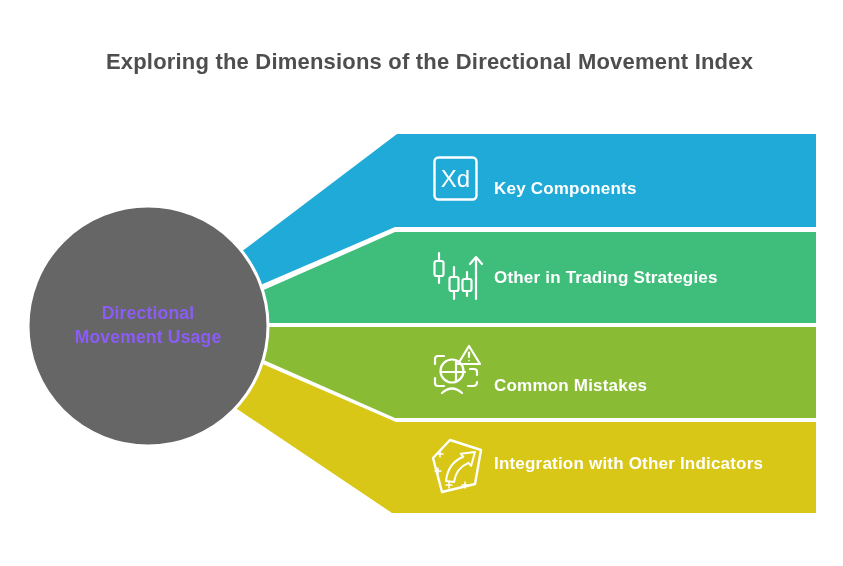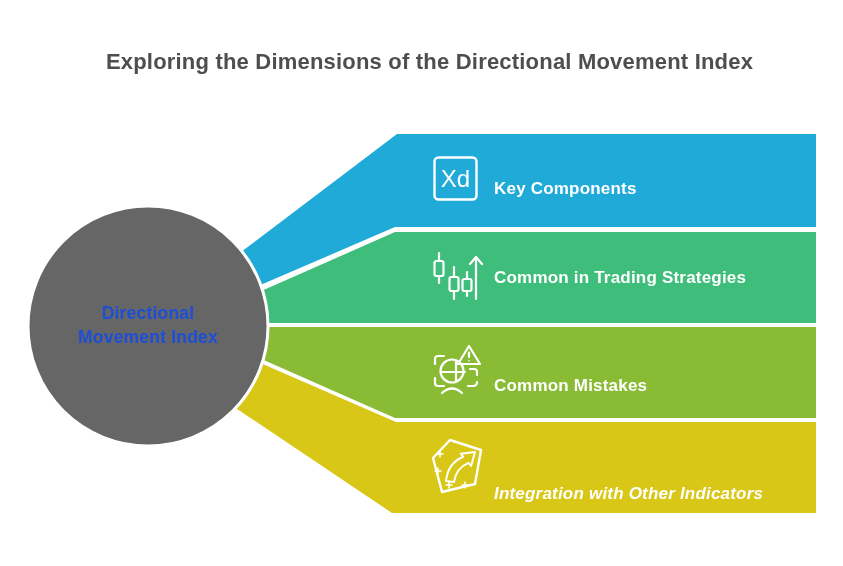--- a/index.html
+++ b/index.html
@@ -7,51 +7,51 @@
     position:relative;width:843px;height:566px;background:#ffffff;
     font-family:"Liberation Sans",sans-serif;overflow:hidden;
   }
   .title{
     position:absolute;top:49px;left:8px;width:100%;text-align:center;
     font-size:22px;font-weight:700;color:#4e4e4e;letter-spacing:.2px;
   }
   .diagram-svg{position:absolute;left:0;top:0;}
   .center-label{
     position:absolute;left:48px;top:301px;width:200px;text-align:center;
-    color:#1d4ed8;font-size:17.5px;font-weight:700;line-height:24px;letter-spacing:.2px;
+    color:#8b5cf6;font-size:17.5px;font-weight:700;line-height:24px;letter-spacing:.2px;
   }
   .branch-label{
     position:absolute;left:494px;display:flex;align-items:center;
     color:#ffffff;font-size:17px;font-weight:700;letter-spacing:.2px;
   }
   .branch-label.b1{top:134px;height:110px;}
   .branch-label.b2{top:232px;height:91px;}
   .branch-label.b3{top:327px;height:118px;}
-  .branch-label.b4{top:436px;height:116px;font-style:italic;}
+  .branch-label.b4{top:406px;height:116px;}
   .icon{position:absolute;}
   .icon svg{display:block;}
 </style>
 </head>
 <body>
 
 <div class="canvas">
 
   <div class="title">Exploring the Dimensions of the Directional Movement Index</div>
 
   <svg class="diagram-svg" width="843" height="566" viewBox="0 0 843 566">
     <polygon points="397,134 816,134 816,227 395,227 205,309 200,283" fill="#20AAD8"></polygon>
     <polygon points="395,232 816,232 816,323 205,323 205,316" fill="#3FBE7B"></polygon>
     <polygon points="205,327 816,327 816,418 395,418 205,334" fill="#8ABB35"></polygon>
     <polygon points="205,339 396,422 816,422 816,513 392,513 200,384" fill="#D8C716"></polygon>
     <circle cx="148" cy="326" r="120" stroke="#ffffff" stroke-width="3" fill="#666666"></circle>
   </svg>
 
   <div class="center-label">
     <div>Directional</div>
-    <div>Movement Index</div>
+    <div>Movement Usage</div>
   </div>
 
   <div class="icon" style="left:433px;top:156px;text-decoration:underline;">
     <svg width="45" height="45" viewBox="0 0 45 45" fill="none" stroke="#ffffff">
       <rect x="1.5" y="1.5" width="42" height="42" rx="4" stroke-width="2.4"></rect>
       <text x="22.5" y="31" text-anchor="middle" stroke="none" fill="#ffffff" font-size="24" font-weight="300" font-family="Liberation Sans, sans-serif">Xd</text>
     </svg>
   </div>
 
   <div class="icon" style="left:429px;top:249px;">
@@ -96,21 +96,21 @@
         <path d="M20,45 v6 M17,48 h6"></path>
         <path d="M36,45 v6 M33,48 h6"></path>
       </g>
     </svg>
   </div>
 
   <div class="branch-label b1">
     <span>Key Components</span>
   </div>
   <div class="branch-label b2">
-    <span>Common in Trading Strategies</span>
+    <span>Other in Trading Strategies</span>
   </div>
   <div class="branch-label b3">
     <span>Common Mistakes</span>
   </div>
   <div class="branch-label b4">
     <span>Integration with Other Indicators</span>
   </div>
 
 </div>
 

